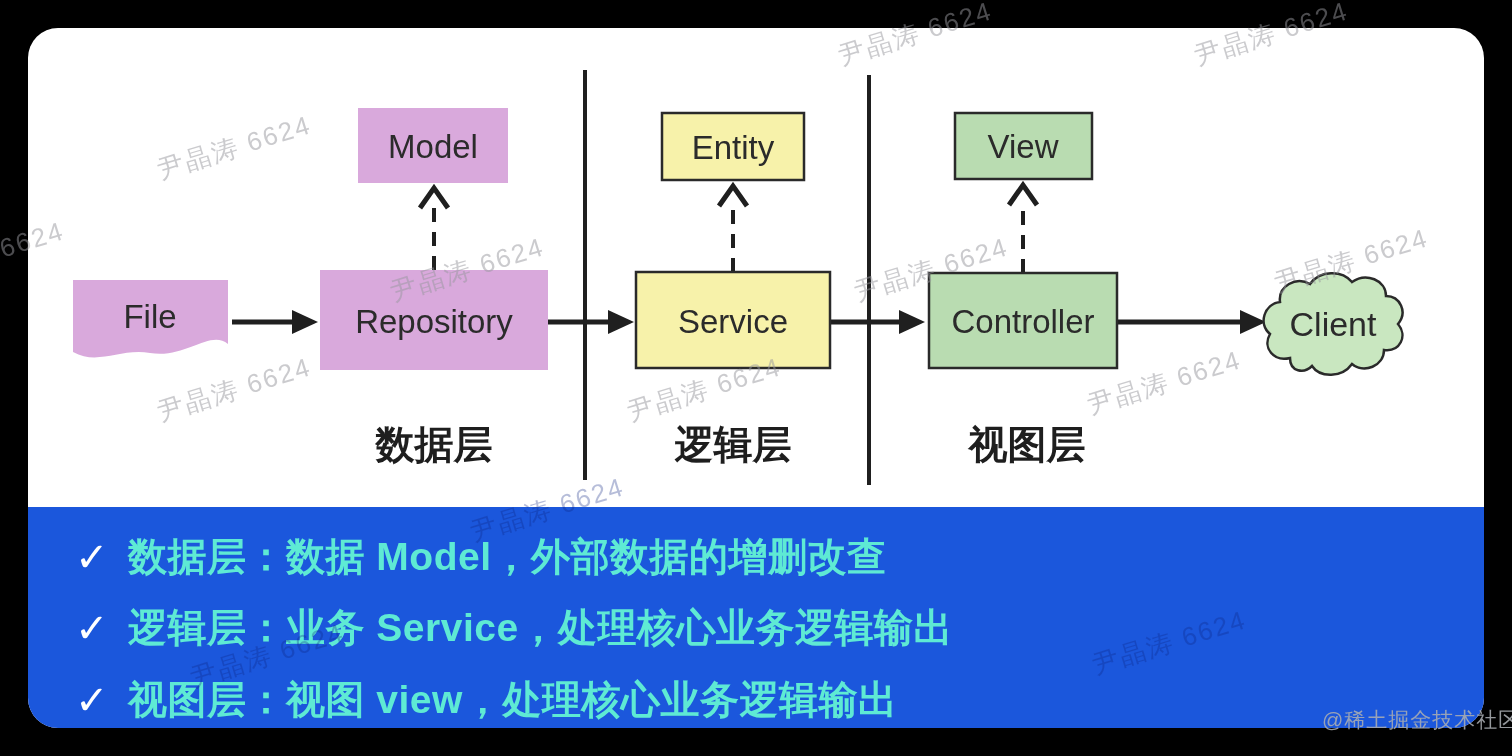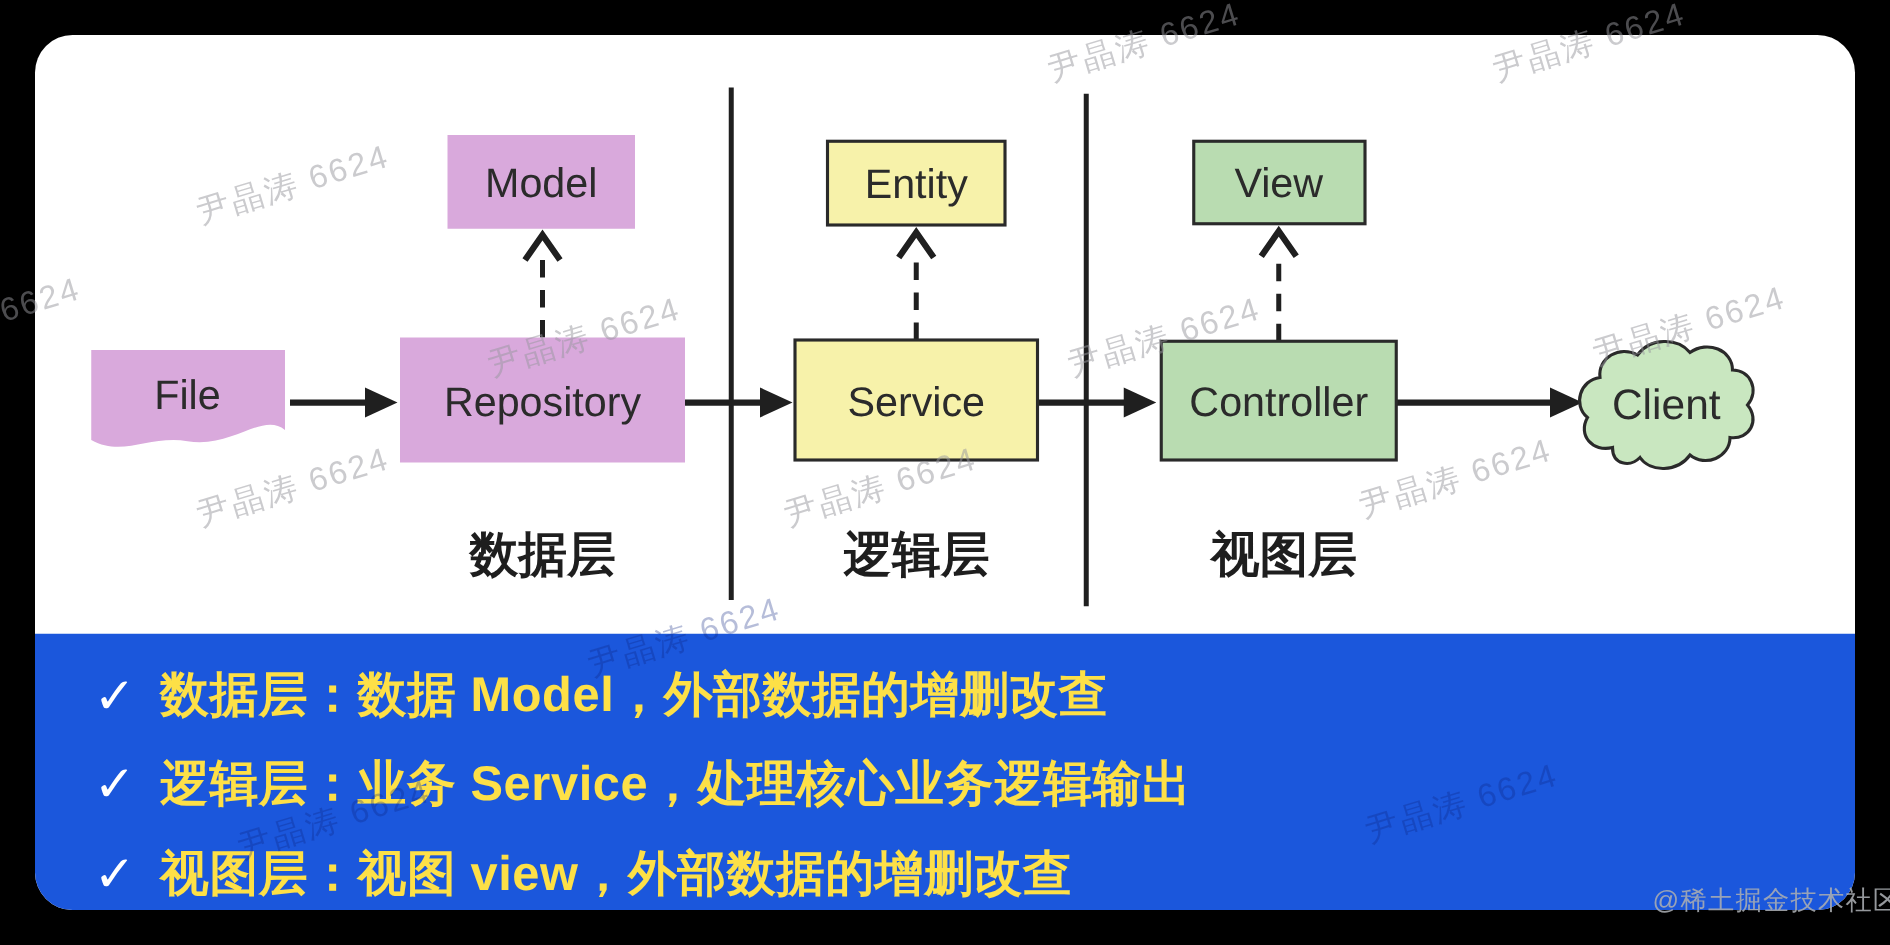--- a/index.html
+++ b/index.html
@@ -27,21 +27,21 @@
   .check-row {
     position: absolute; left: 0; width: 100%; height: 48px;
     display: flex; align-items: center;
   }
   .check-row .check {
     position: absolute; left: 47px; width: 50px;
     font-size: 40px; line-height: 48px; color: #ffffff; font-weight: bold;
   }
   .check-row .item-text {
     position: absolute; left: 100px;
-    font-size: 39px; line-height: 48px; color: #fde047;
+    font-size: 39px; line-height: 48px; color: #5eead4;
     font-weight: 600; letter-spacing: 0.5px; white-space: nowrap;
   }
   .row-0 { top: 26px; }
   .row-1 { top: 97px; }
   .row-2 { top: 169px; }
   .wm {
     position: absolute; z-index: 2;
     font-size: 26px; font-weight: 400; letter-spacing: 2px;
     color: rgba(152,152,158,0.50);
     transform: rotate(-17deg);
@@ -160,21 +160,21 @@
     <div class="check-row row-0">
       <span class="check">✓</span>
       <span class="item-text">数据层：数据 Model，外部数据的增删改查</span>
     </div>
     <div class="check-row row-1">
       <span class="check">✓</span>
       <span class="item-text">逻辑层：业务 Service，处理核心业务逻辑输出</span>
     </div>
     <div class="check-row row-2">
       <span class="check">✓</span>
-      <span class="item-text">视图层：视图 view，外部数据的增删改查</span>
+      <span class="item-text">视图层：视图 view，处理核心业务逻辑输出</span>
     </div>
   </div>
 </div>
 
 <span class="wm" style="left:836px; top:16px;">尹晶涛 6624</span>
 <span class="wm" style="left:1192px; top:16px;">尹晶涛 6624</span>
 <span class="wm" style="left:155px; top:130px;">尹晶涛 6624</span>
 <span class="wm" style="left:-92px; top:236px;">尹晶涛 6624</span>
 <span class="wm" style="left:388px; top:252px;">尹晶涛 6624</span>
 <span class="wm" style="left:852px; top:252px;">尹晶涛 6624</span>

